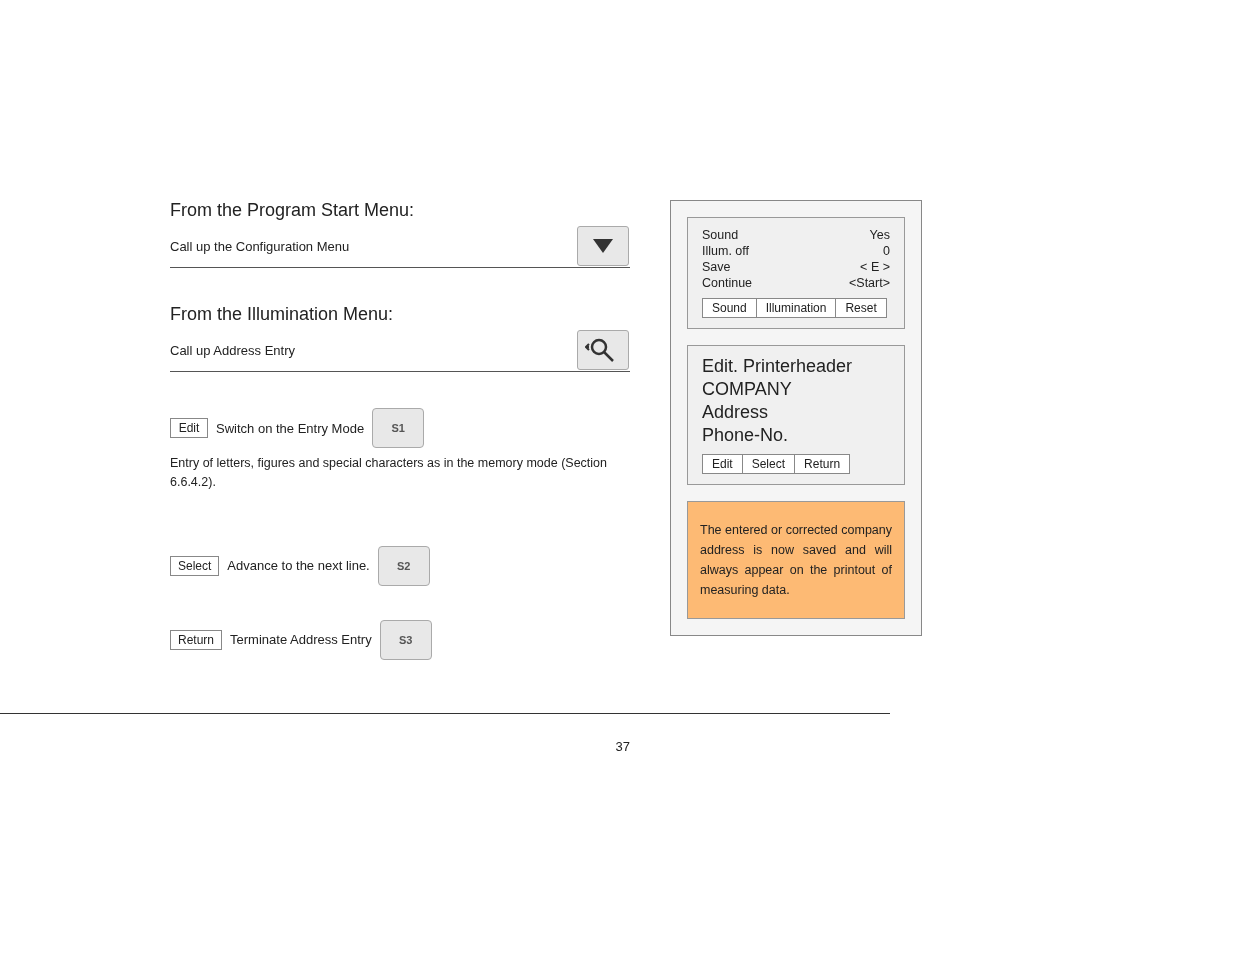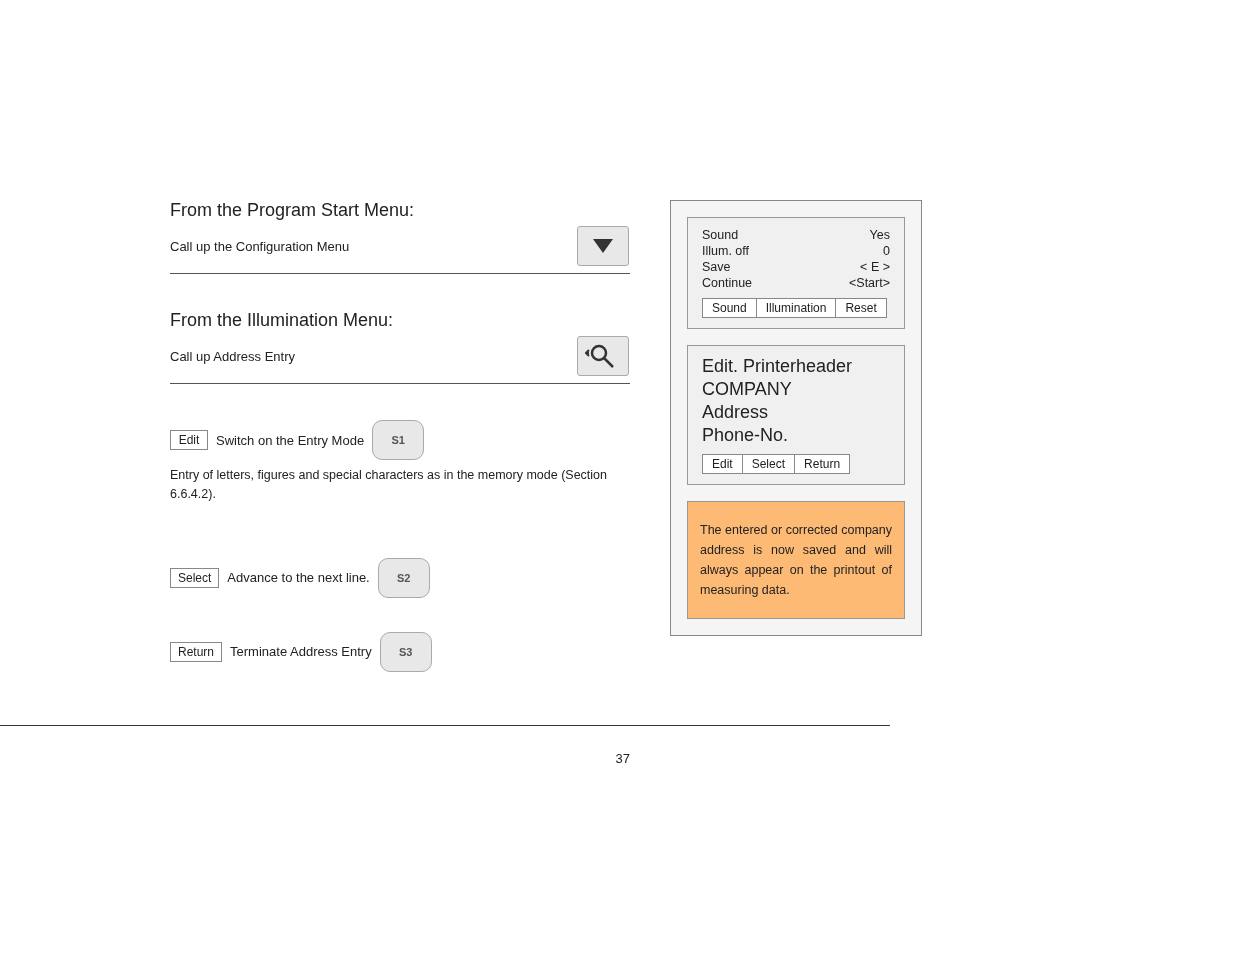--- a/index.html
+++ b/index.html
@@ -53,21 +53,21 @@
     .instruction-block .from-label {
       font-size: 18px;
       margin-bottom: 4px;
     }
 
     .instruction-row {
       display: flex;
       align-items: center;
       gap: 10px;
       border-bottom: 1px solid #555;
-      padding-bottom: 6px;
+      padding-bottom: 0;
       margin-bottom: 4px;
     }
 
     .instruction-row .step-text {
       font-size: 13px;
       flex: 1;
     }
 
     .device-icon {
       width: 55px;
@@ -110,21 +110,21 @@
       justify-content: center;
       font-size: 20px;
     }
 
     
     .s-button-box {
       width: 52px;
       height: 40px;
       background: #e8e8e8;
       border: 1px solid #aaa;
-      border-radius: 10px;
+      border-radius: 4px;
       display: flex;
       align-items: center;
       justify-content: center;
       font-size: 11px;
       font-weight: bold;
       color: #555;
     }
 
     
     .small-btn {

